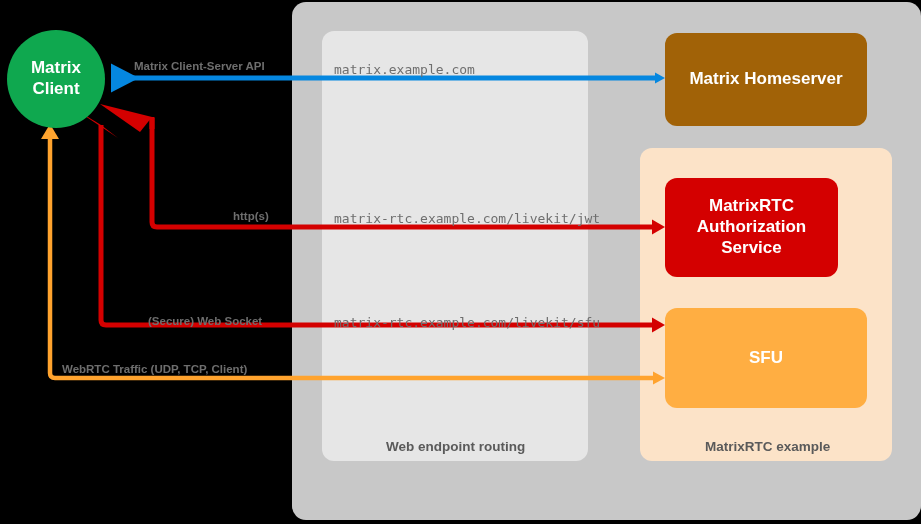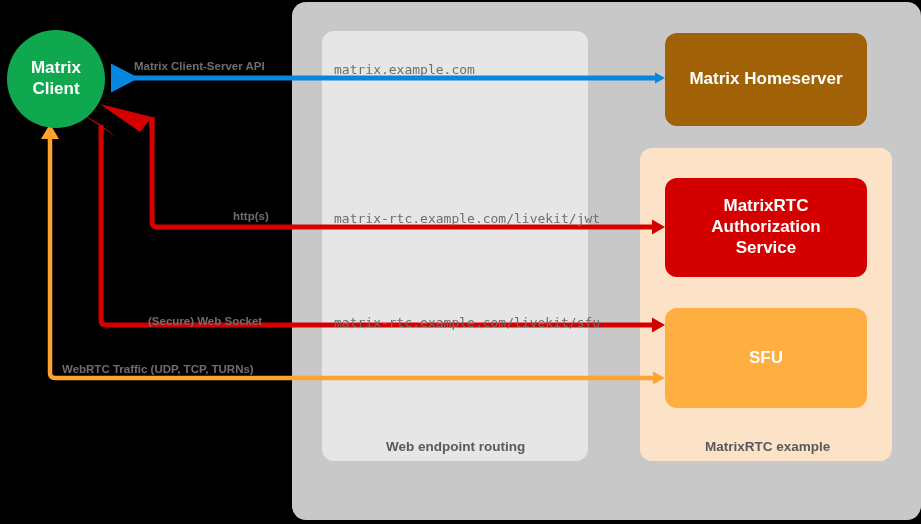--- a/index.html
+++ b/index.html
@@ -96,21 +96,21 @@
     width: 202px;
     height: 93px;
     border-radius: 12px;
     background: #a16207;
     font-size: 17px;
     text-align: right;
   }
   #auth-node {
     left: 665px;
     top: 178px;
-    width: 202px;
+    width: 173px;
     height: 99px;
     border-radius: 12px;
     background: #d40000;
     font-size: 17px;
   }
   #sfu-node {
     left: 665px;
     top: 308px;
     width: 202px;
     height: 100px;
@@ -225,21 +225,21 @@
     </div>
   </div>
 
   <div class="node" id="sfu-node">
     <span>SFU</span>
   </div>
 
   <div class="edge-label" id="lbl-csapi">Matrix Client-Server API</div>
   <div class="edge-label" id="lbl-https">http(s)</div>
   <div class="edge-label" id="lbl-ws">(Secure) Web Socket</div>
-  <div class="edge-label" id="lbl-webrtc">WebRTC Traffic (UDP, TCP, TURNs)</div>
+  <div class="edge-label" id="lbl-webrtc">WebRTC Traffic (UDP, TCP, Client)</div>
 
   <div class="endpoint-label" id="ep-matrix">matrix.example.com</div>
   <div class="endpoint-label" id="ep-jwt">matrix-rtc.example.com/livekit/jwt</div>
   <div class="endpoint-label" id="ep-sfu">matrix-rtc.example.com/livekit/sfu</div>
 
   <div class="panel-label" id="routing-label">Web endpoint routing</div>
   <div class="panel-label" id="backend-label">MatrixRTC example</div>
 
 </div>
 

